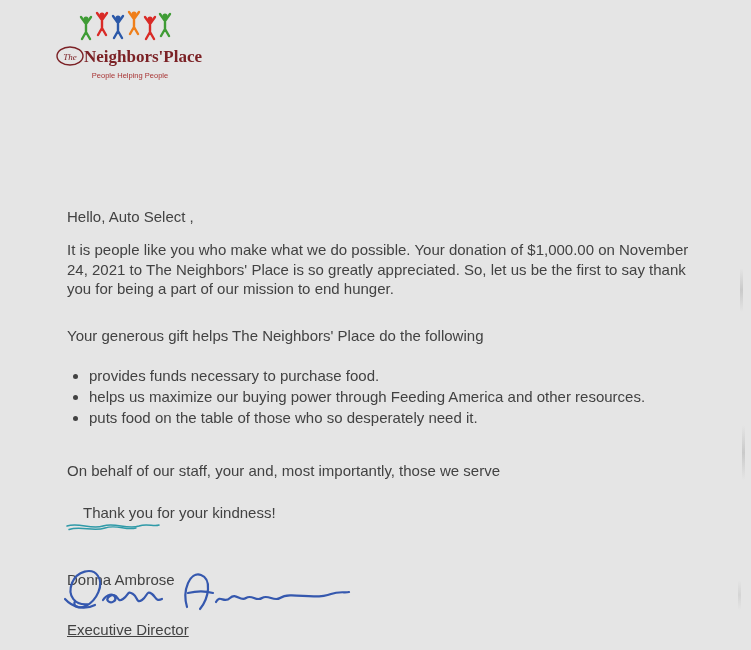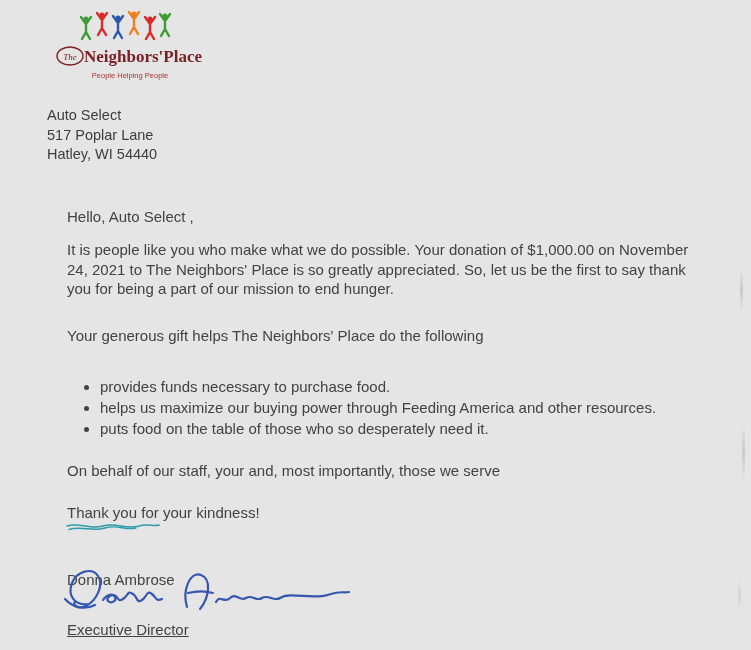--- a/index.html
+++ b/index.html
@@ -38,25 +38,25 @@
     width: 640px;
     font-size: 15px;
     line-height: 19.5px;
     color: #424242;
   }
   .salutation   { position: absolute; top: 207px; left: 0; }
   .paragraph1   { position: absolute; top: 240px; left: 0; width: 628px; }
   .paragraph2   { position: absolute; top: 326px; left: 0; width: 628px; }
   .bullet-list  {
     position: absolute; top: 366px; left: 0; width: 628px;
-    margin: 11px; padding-left: 22px;
+    margin: 0; padding-left: 22px;
   }
   .bullet-list li { margin-bottom: 1.5px; }
   .closing1     { position: absolute; top: 461px; left: 0; width: 628px; }
-  .closing2     { position: absolute; top: 503px; left: 0; }
+  .closing2     { position: absolute; top: 503px; left: 16px; }
   .underline-squiggle {
     position: absolute; top: 521px; left: -2px;
     width: 96px; height: 11px;
   }
   .signer-name  { position: absolute; top: 550px; left: 0; margin-top: 20px; }
   .signature    { position: absolute; top: 560px; left: -8px; width: 300px; height: 58px; }
   .signer-title { position: absolute; top: 620px; left: 0; text-decoration: underline; }
   .scan-artifact {
     position: absolute;
     background: linear-gradient(to bottom, rgba(120,120,120,0), rgba(120,120,120,0.25), rgba(120,120,120,0));
@@ -102,25 +102,20 @@
     </g>
 
     <ellipse cx="18" cy="48" rx="13" ry="9" fill="none" stroke="#7b2125" stroke-width="1.4"></ellipse>
     <text x="18" y="51.5" text-anchor="middle" font-family="Liberation Serif, serif" font-style="italic" font-size="9" fill="#7b2125">The</text>
 
     <text x="32" y="54" font-family="Liberation Serif, serif" font-weight="bold" font-size="17" fill="#7b2125">Neighbors'Place</text>
 
     <text x="78" y="70" text-anchor="middle" font-family="Liberation Sans, sans-serif" font-size="7.5" fill="#a83434">People Helping People</text>
   </svg>
 
-  <div class="address-block">
-    <div>Auto Select</div>
-    <div>517 Poplar Lane</div>
-    <div>Hatley, WI 54440</div>
-  </div>
 
   <div class="letter-body">
     <div class="salutation">Hello, Auto Select ,</div>
 
     <div class="paragraph1">It is people like you who make what we do possible. Your donation of $1,000.00 on November 24, 2021 to The Neighbors' Place is so greatly appreciated. So, let us be the first to say thank you for being a part of our mission to end hunger.</div>
 
     <div class="paragraph2">Your generous gift helps The Neighbors' Place do the following</div>
 
     <ul class="bullet-list">
       <li>provides funds necessary to purchase food.</li>

